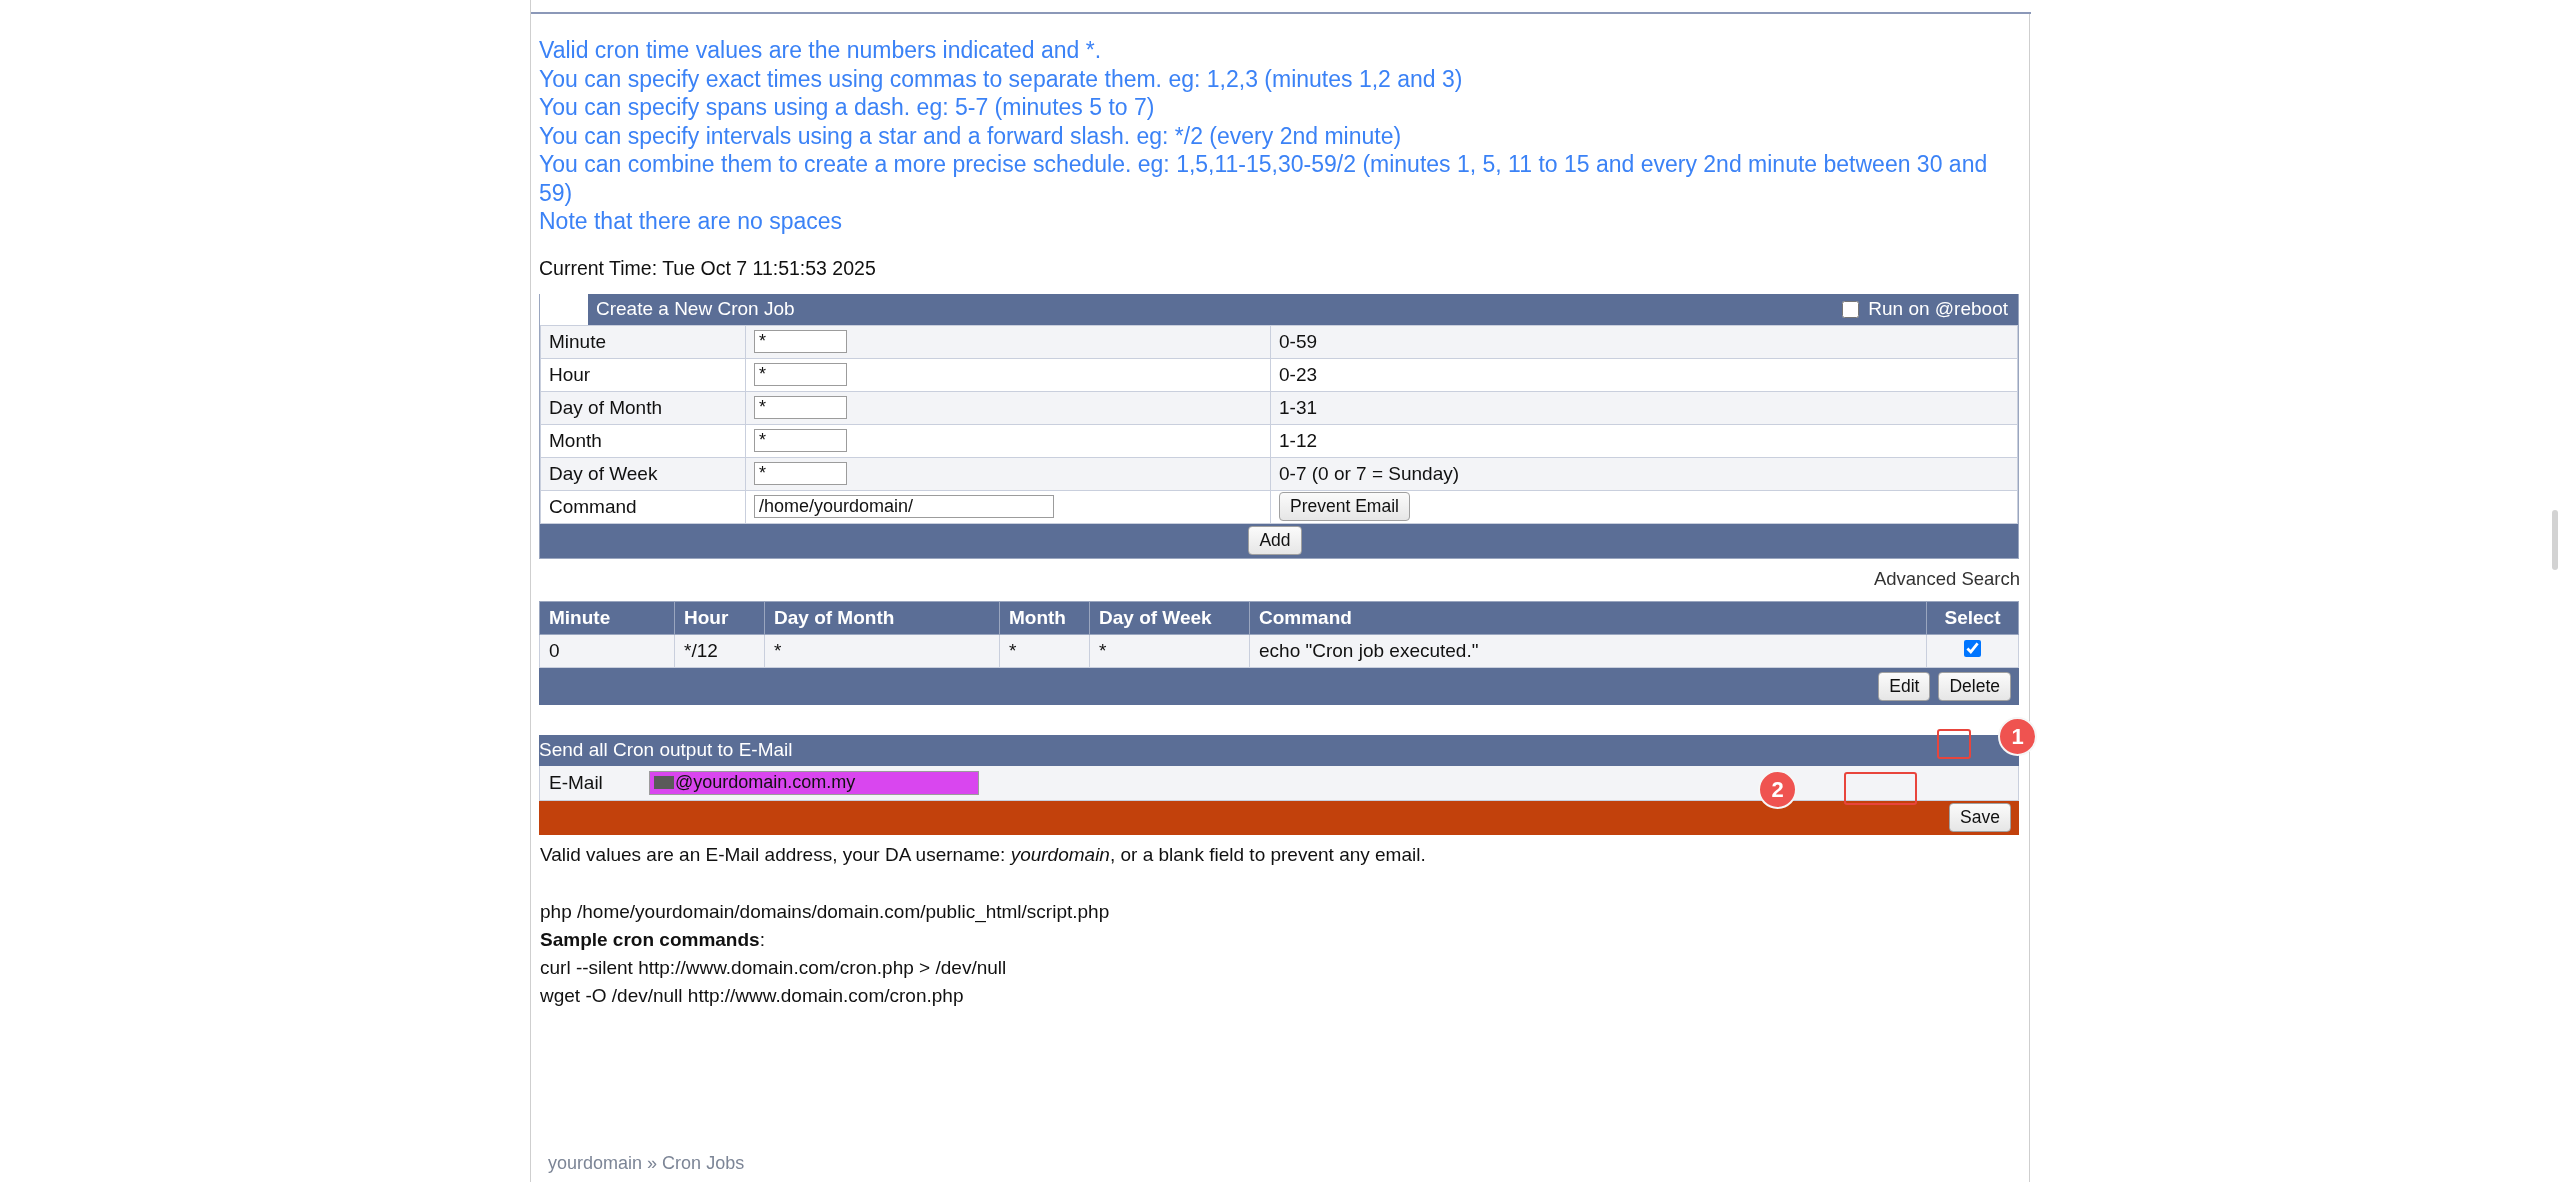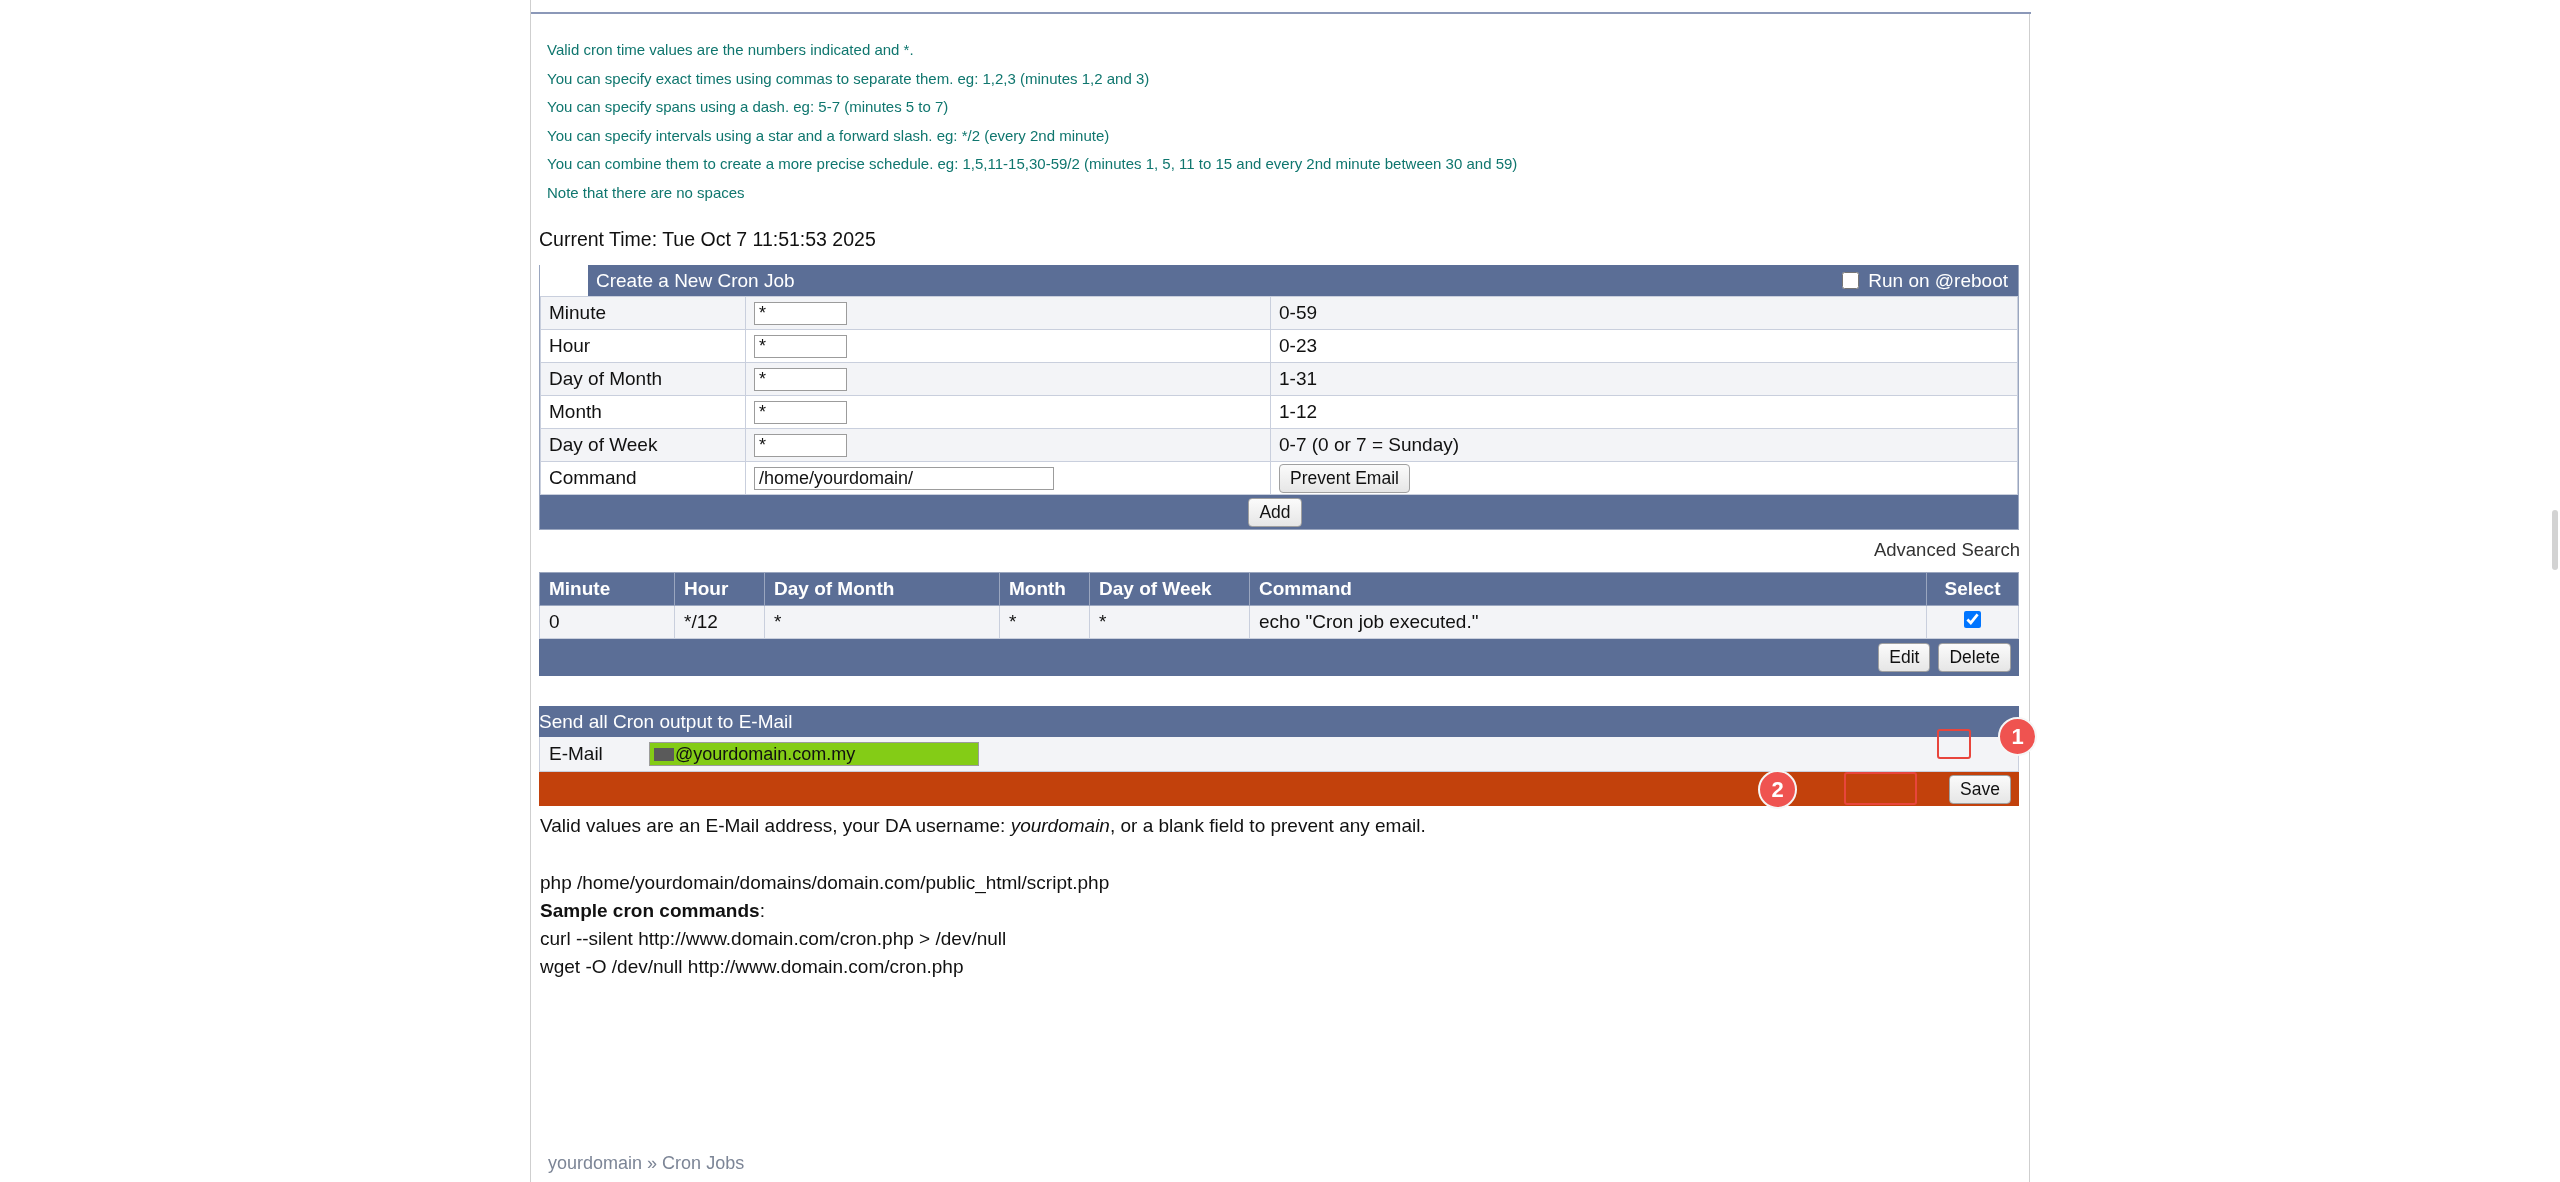--- a/index.html
+++ b/index.html
@@ -31,25 +31,24 @@
     border-bottom: 2px solid #8b98b8;
     background: #ffffff;
   }
   .content {
     position: absolute;
     left: 5px;
     top: 36px;
     width: 1490px;
   }
   .intro {
-    font-size: 15px;
-    color: #0f766e;
+    font-size: 23px;
+    color: #3b82f6;
     line-height: 28.5px;
     padding-left: 3px;
-    margin-left: 8px;
   }
   .curtime {
     font-size: 19.5px;
     color: #111111;
     padding-left: 3px;
     margin-top: 21px;
   }
 
   
   .panel {
@@ -194,21 +193,21 @@
     align-items: center;
     font-size: 19px;
     color: #111;
     padding-left: 9px;
   }
   .email-row .lbl { width: 100px; }
   .email-val {
     display: flex;
     align-items: center;
     border: 1px solid #9c9c9c;
-    background: #84cc16;
+    background: #d946ef;
     width: 330px;
     height: 24px;
     padding: 0 4px;
     font-size: 18px;
   }
   .redact {
     display: inline-block;
     width: 20px; height: 13px;
     background: #5a5a5a;
     margin-right: 1px;

